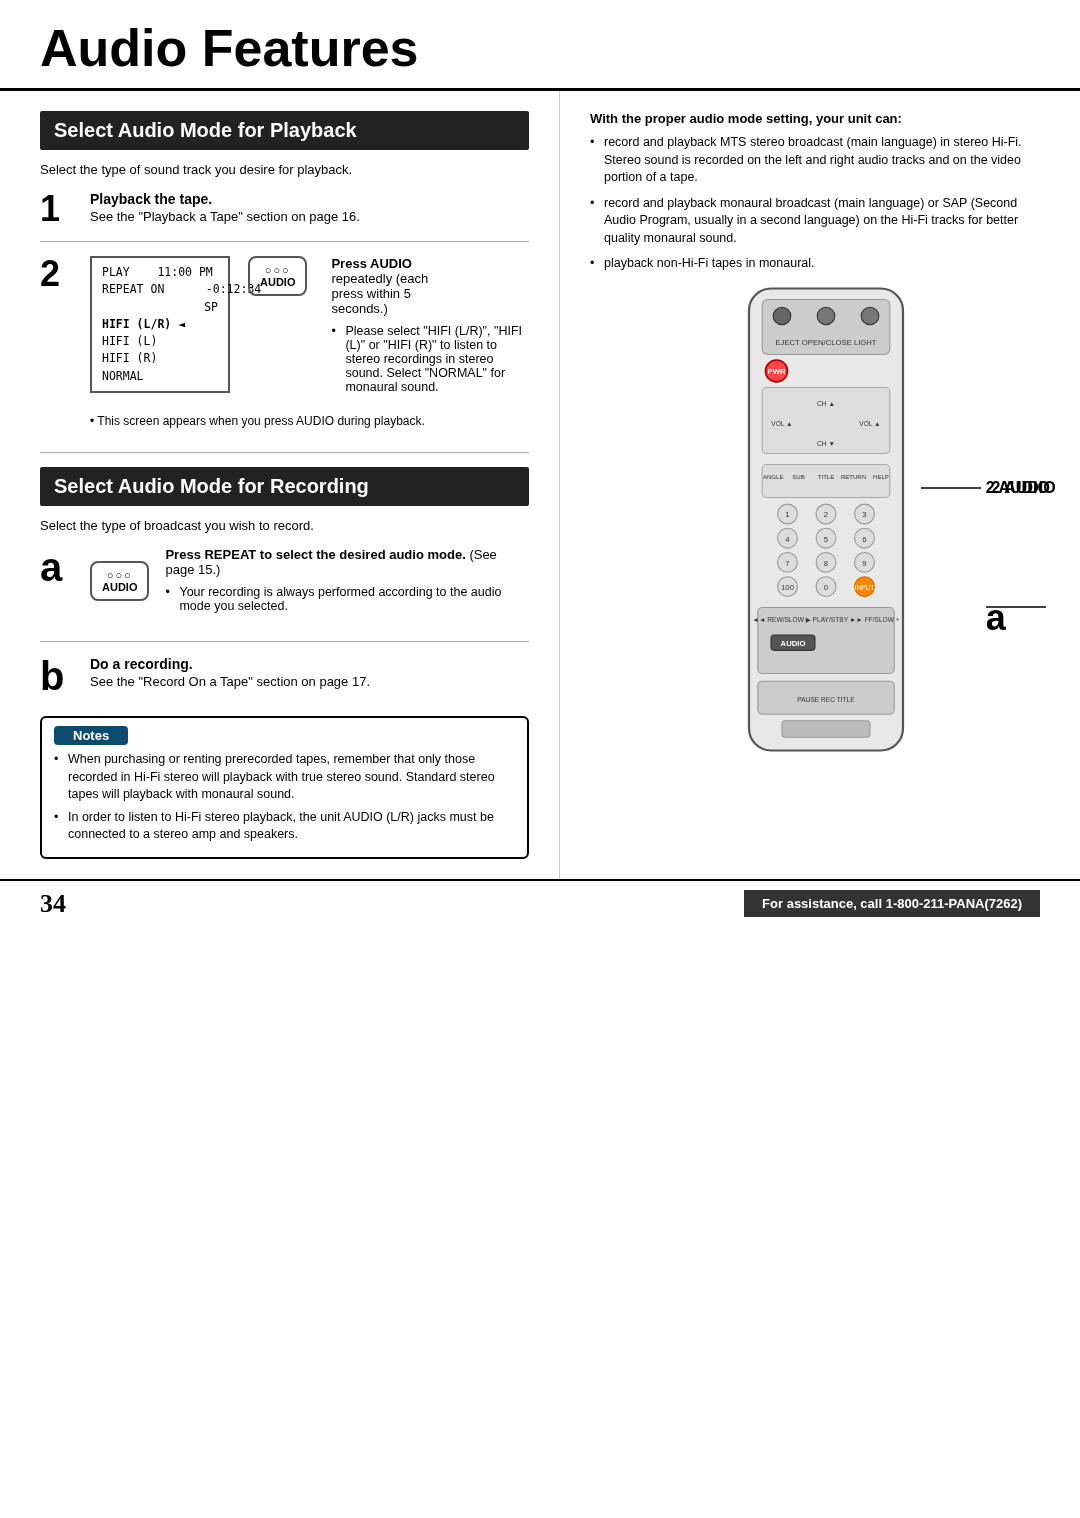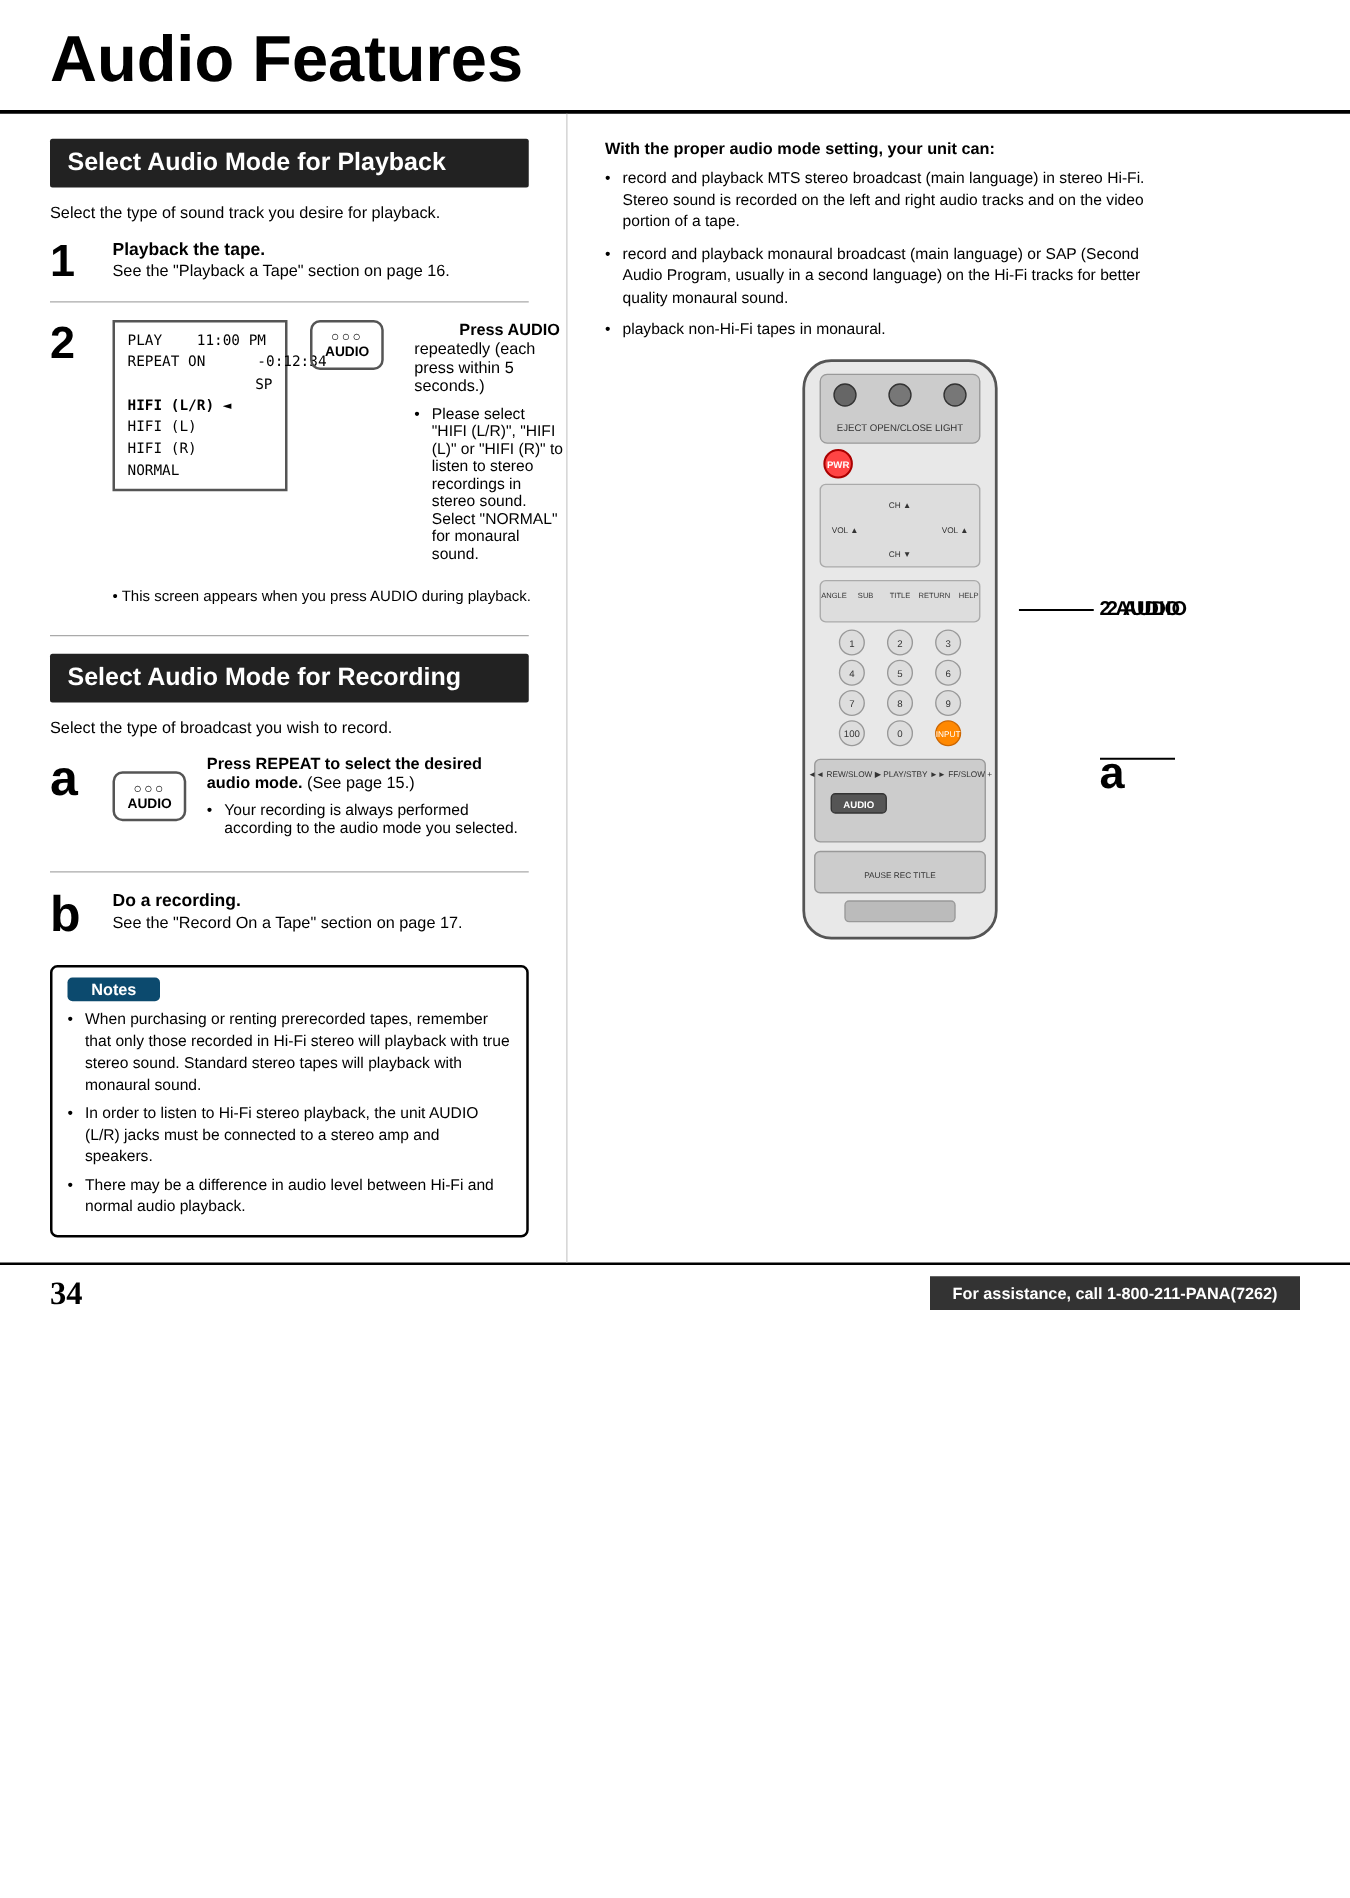--- a/index.html
+++ b/index.html
@@ -18,21 +18,21 @@
       padding: 18px 40px 10px 40px;
       border-bottom: 3px solid #000;
       margin-bottom: 0;
     }
     .main-content {
       display: flex;
       flex-direction: row;
       padding: 0;
     }
     .left-column {
-      width: 454px;
+      width: 560px;
       padding: 20px 30px 20px 40px;
       border-right: 1px solid #ccc;
     }
     .right-column {
       width: 520px;
       padding: 20px 30px 20px 30px;
     }
     .section-header {
       background: #222;
       color: #fff;
@@ -276,21 +276,21 @@
           </div>
           <div style="display:flex; flex-direction:row; align-items:flex-start;">
             <div class="audio-btn-area">
               <div class="audio-btn">
                 <div class="dots">○○○</div>
                 <div class="label">AUDIO</div>
               </div>
             </div>
             <div style="margin-left:10px;">
               <div style="font-size:13px;">
-                <span style="font-weight:bold;margin-left:36px;">Press AUDIO</span><br>
+                <span style="font-weight:bold;">Press AUDIO</span><br>
                 <span>repeatedly (each<br>press within 5<br>seconds.)</span>
               </div>
               <ul class="bullet-list">
                 <li>Please select "HIFI (L/R)", "HIFI (L)" or "HIFI (R)" to listen to stereo recordings in stereo sound. Select "NORMAL" for monaural sound.</li>
               </ul>
             </div>
           </div>
         </div>
         <p class="screen-note">• This screen appears when you press AUDIO during playback.</p>
       </div>
@@ -332,21 +332,20 @@
         <div class="step-title">Do a recording.</div>
         <div class="step-desc">See the "Record On a Tape" section on page 17.</div>
       </div>
     </div>
 
     <div class="notes-box">
       <div class="notes-title">Notes</div>
       <ul class="notes-list">
         <li>When purchasing or renting prerecorded tapes, remember that only those recorded in Hi-Fi stereo will playback with true stereo sound. Standard stereo tapes will playback with monaural sound.</li>
         <li>In order to listen to Hi-Fi stereo playback, the unit AUDIO (L/R) jacks must be connected to a stereo amp and speakers.</li>
-        <li>There may be a difference in audio level between Hi-Fi and normal audio playback.</li>
       </ul>
     </div>
 
   </div>
 
   <div class="right-column">
     <p class="right-title">With the proper audio mode setting, your unit can:</p>
     <ul class="right-bullets">
       <li>record and playback MTS stereo broadcast (main language) in stereo Hi-Fi. Stereo sound is recorded on the left and right audio tracks and on the video portion of a tape.</li>
       <li>record and playback monaural broadcast (main language) or SAP (Second Audio Program, usually in a second language) on the Hi-Fi tracks for better quality monaural sound.</li>

